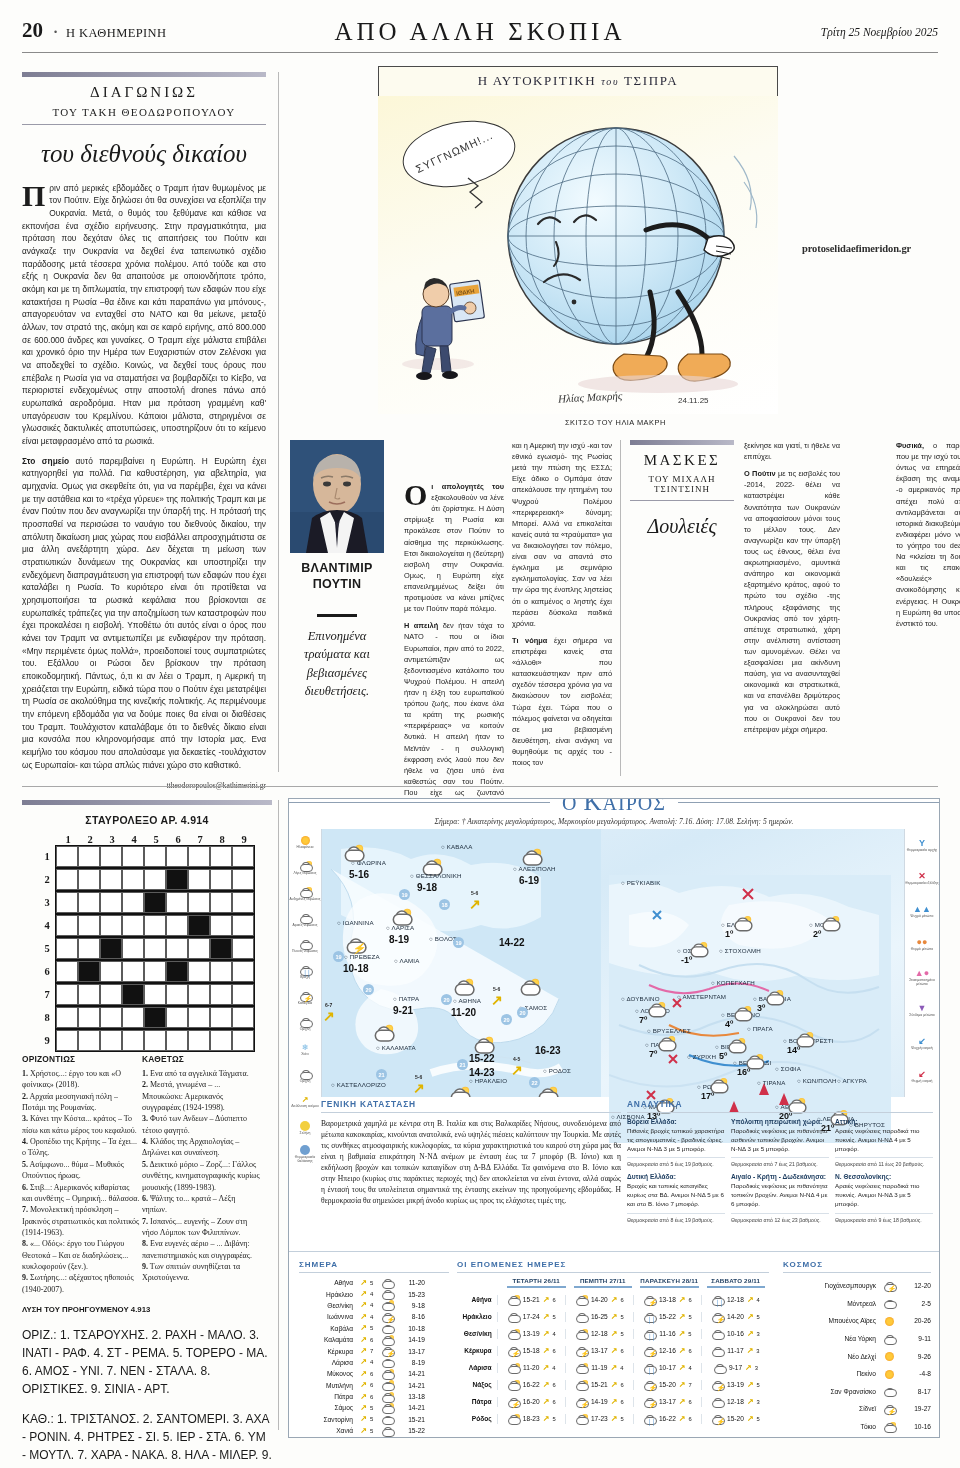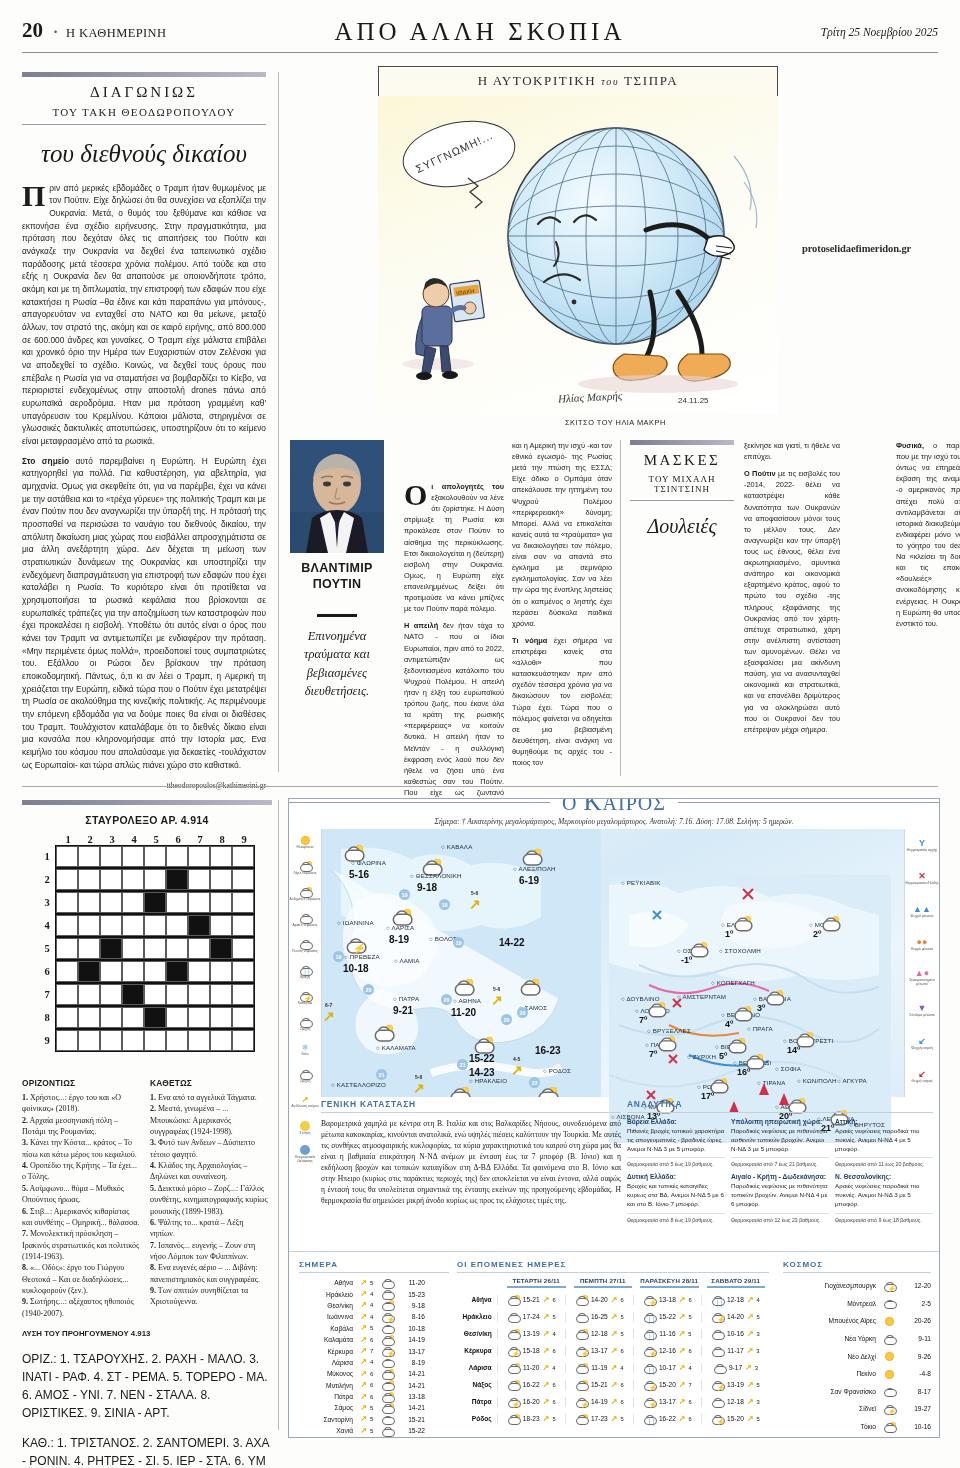--- a/index.html
+++ b/index.html
@@ -87,21 +87,21 @@
   .cross-wrap{position:absolute;left:22px;top:800px;width:250px;}
   .cross-title{text-align:center;font-size:10.5px;font-weight:bold;margin-top:9px;letter-spacing:.3px;}
   .cross-grid-area{margin:8px auto 0 auto;width:216px;}
   .cg-colnums{display:grid;grid-template-columns:repeat(9,22px);margin-left:18px;}
   .cg-colnums div{text-align:center;font-weight:bold;font-size:10.5px;font-family:"Liberation Serif",serif;}
   .cg-row{display:flex;align-items:center;}
   .cg-rownum{width:18px;text-align:center;font-weight:bold;font-size:10.5px;font-family:"Liberation Serif",serif;}
   .cg-cells{display:grid;grid-template-columns:repeat(9,22px);border:1.6px solid #111;}
   .cg-cell{width:22px;height:21px;border:.6px solid #5b5b5b;box-sizing:border-box;background:#fff;}
   .cg-cell.blk{background:#111;}
-  .clue-cols{display:flex;gap:10px;margin-top:26px;}
+  .clue-cols{display:flex;gap:2px;margin-top:2px;}
   .clue-col{width:118px;font-family:"Liberation Serif",serif;font-size:8px;line-height:1.42;}
   .clue-head{font-family:"Liberation Sans",sans-serif;font-weight:bold;font-size:8.4px;margin-bottom:2px;letter-spacing:.2px;}
   .clue-col b{font-weight:bold;}
   .sol-head{font-family:"Liberation Sans",sans-serif;font-weight:bold;font-size:7.8px;margin-top:10px;}
   .sol-body{font-family:"Liberation Sans",sans-serif;font-size:12px;line-height:1.5;margin-top:12px;}
   .vrule-3{position:absolute;left:278px;top:800px;width:1px;height:630px;background:#b9b9b9;}
 
   
   .weather{position:absolute;left:288px;top:798px;width:650px;height:638px;
            border:1px solid #9aa7b4;background:#fff;overflow:hidden;}

